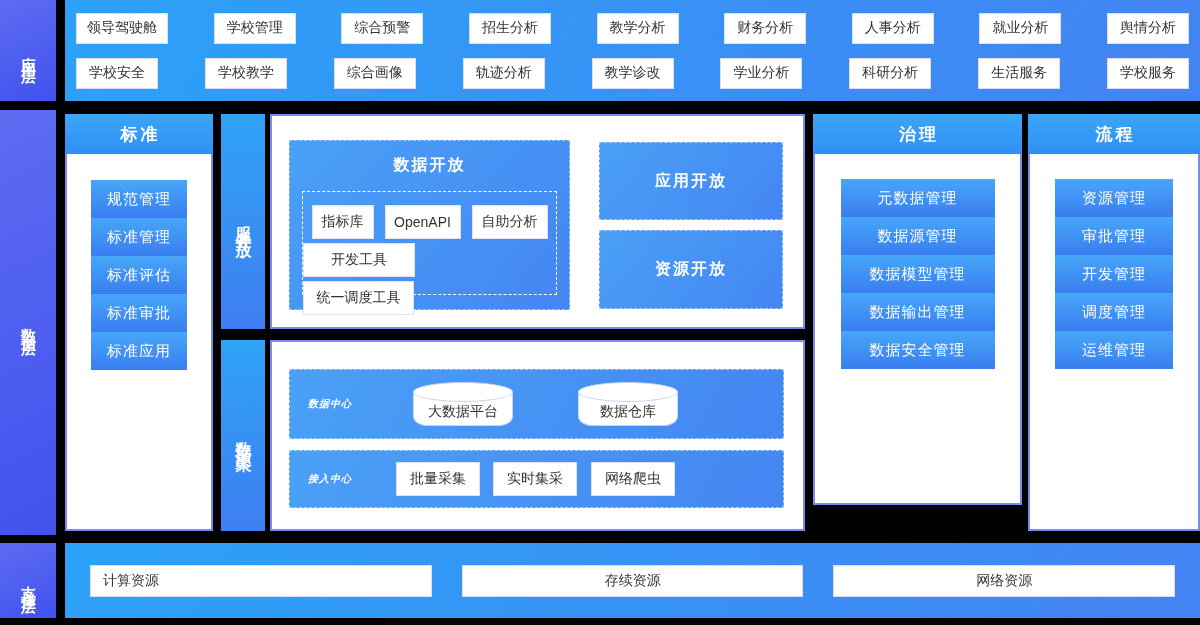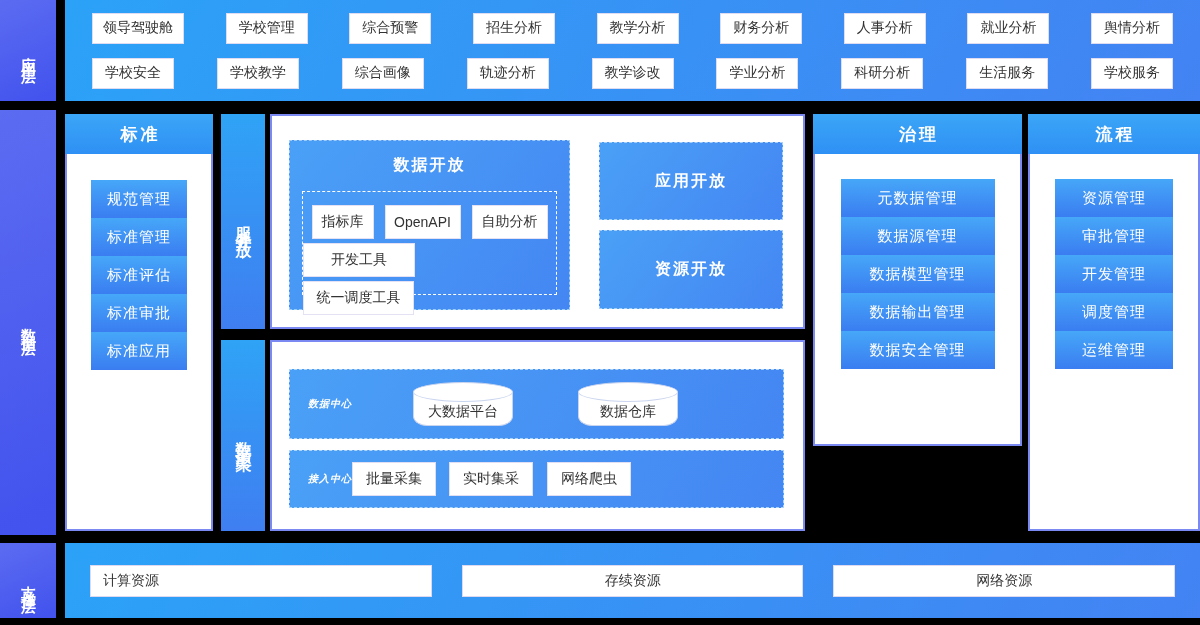--- a/index.html
+++ b/index.html
@@ -19,21 +19,21 @@
   #label-app{top:0;height:101px;}
   #label-data{top:110px;height:425px;}
   #label-support{top:543px;height:75px;}
 
   
   .banner{
     position:absolute;left:65px;width:1135px;box-sizing:border-box;
     background:linear-gradient(120deg,#2ba2f7 0%,#4383f3 100%);
     gap:30px;
   }
-  #top-banner{top:0;height:101px;display:flex;flex-direction:column;justify-content:center;gap:14px;padding:0 27px;}
+  #top-banner{top:0;height:101px;display:flex;flex-direction:column;justify-content:center;gap:14px;padding:0 11px;}
   .banner-row{display:flex;justify-content:space-between;}
   .white-btn{
     background:#fff;border:1px solid #dedcf2;color:#333;font-size:14px;
     height:31px;min-width:82px;box-sizing:border-box;padding:0 10px;
     display:flex;align-items:center;justify-content:center;white-space:nowrap;
   }
   #bottom-banner{top:543px;height:75px;display:flex;align-items:center;justify-content:space-between;padding:0 25px;}
   .support-box{
     width:355px;height:32px;background:#fff;border:1px solid #dcd9f1;box-sizing:border-box;
     color:#333;font-size:14px;display:flex;align-items:center;justify-content:center;
@@ -51,21 +51,21 @@
     display:flex;align-items:center;justify-content:center;
   }
   .panel-body{display:flex;flex-direction:column;align-items:center;padding-top:26px;}
   .blue-btn{
     background:linear-gradient(180deg,#46a7f8 0%,#3a7df1 100%);
     color:#fff;font-size:15px;letter-spacing:1px;height:38px;
     display:flex;align-items:center;justify-content:center;
   }
   #panel-standard{left:65px;top:114px;width:148px;height:417px;}
   #panel-standard .blue-btn{width:96px;}
-  #panel-gov{left:813px;top:114px;width:209px;height:332px;}
+  #panel-gov{left:813px;top:114px;width:209px;height:391px;}
   #panel-gov .panel-body{padding-top:25px;}
   #panel-gov .blue-btn{width:154px;}
   #panel-proc{left:1028px;top:114px;width:172px;height:417px;}
   #panel-proc .panel-body{padding-top:25px;}
   #panel-proc .blue-btn{width:118px;}
 
   
   .strip{
     position:absolute;left:221px;width:44px;
     background:linear-gradient(180deg,#2fa3f6 0%,#3f7ef1 100%);
@@ -127,21 +127,21 @@
   }
   .cyl::before{
     content:"";position:absolute;top:-10px;left:-1px;width:100px;height:20px;
     background:#fff;border:1px solid #c9d4ee;border-radius:50%;box-sizing:border-box;
   }
   #cyl-1{margin-left:61px;} #cyl-2{margin-left:65px;}
   .access-btn{
     background:#fff;border:1px solid #e0def2;box-sizing:border-box;color:#333;font-size:14px;
     width:84px;height:34px;display:flex;align-items:center;justify-content:center;
   }
-  #acc-1{} #acc-2{margin-left:13px;} #acc-3{margin-left:14px;}
+  #acc-1{margin-left:44px;} #acc-2{margin-left:13px;} #acc-3{margin-left:14px;}
 </style>
 </head>
 <body>
 
 <div class="side-label" id="label-app">
   <span class="v-text">应用层</span>
 </div>
 <div class="side-label" id="label-data">
   <span class="v-text">数据层</span>
 </div>

